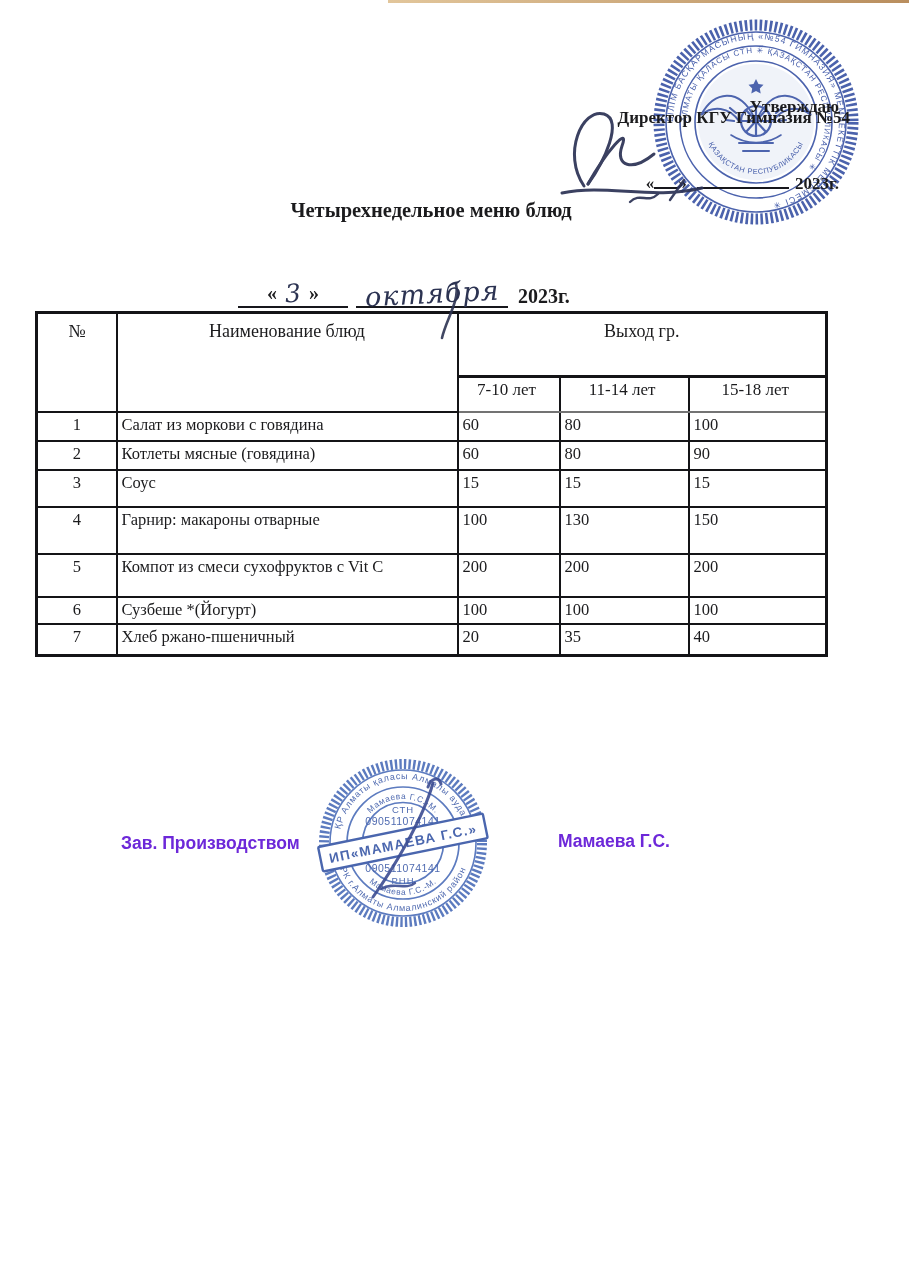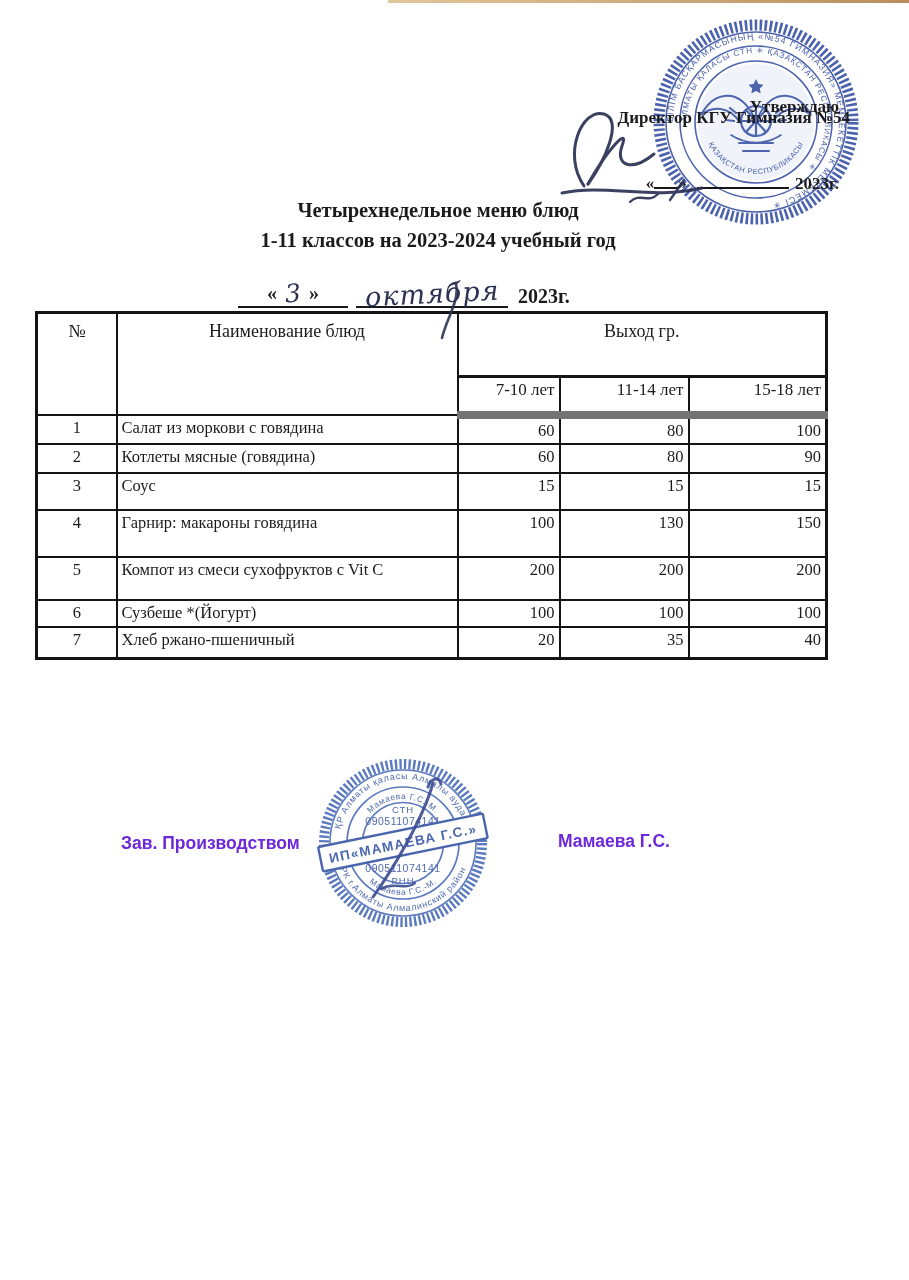--- a/index.html
+++ b/index.html
@@ -14,21 +14,21 @@
   
   .appr{position:absolute;white-space:nowrap;font-weight:bold;font-size:17px;z-index:6;}
   .appr-l1{top:85px;right:70px;margin-top:12px;}
   .appr-l2{top:108px;right:59px;}
   .appr-l3{top:147px;right:97px;}
   .appr-l4{top:172px;right:70px;}
   .u{display:inline-block;height:15px;border-bottom:2px solid #17171c;vertical-align:baseline;}
 
   
   .title{position:absolute;left:0;top:196px;width:862px;text-align:center;
-    font-weight:bold;font-size:20.5px;line-height:29.5px;z-index:4;padding-left:7px;}
+    font-weight:bold;font-size:20.5px;line-height:29.5px;z-index:4;}
 
   
   .dateline{position:absolute;left:238px;top:276px;height:32px;display:flex;
     align-items:flex-end;font-weight:bold;font-size:20px;z-index:4;}
   .seg{display:flex;align-items:flex-end;justify-content:center;
     border-bottom:2.5px solid #17171c;}
   .seg-day{width:110px;gap:8px;padding-bottom:1px;}
   .seg-month{width:152px;padding-bottom:0;}
   .hw{font-family:"DejaVu Serif",serif;font-style:italic;font-weight:normal;
     color:#2c3352;}
@@ -36,25 +36,25 @@
   .hw-month{font-size:27px;letter-spacing:1px;transform:rotate(-3deg);line-height:24px;}
   .year{margin-left:10px;}
 
   
   table.menu{position:absolute;left:35px;top:311px;width:790px;z-index:4;
     border-collapse:collapse;table-layout:fixed;border:3px solid #141417;}
   table.menu th,table.menu td{
     border:2px solid #141417;font-weight:normal;font-size:16.5px;
     padding:2px 4px;vertical-align:top;overflow:hidden;}
   tr.h1 th{height:52px;text-align:center;font-size:18px;padding-top:7px;}
-  tr.h2 th{height:29px;text-align:right;font-size:17px;padding-left:0;
-    border-top:3px solid #141417;border-bottom:8px solid #737373;}
+  tr.h2 th{height:29px;text-align:center;font-size:17px;padding-left:0;
+    border-top:3px solid #141417;border-bottom:2px solid #737373;}
   td.no{text-align:center;font-size:17.5px;padding-top:3px;}
   td.nm{padding-left:6px;padding-top:3px;}
-  td.v{text-align:right;padding-top:3px;}
+  td.v{text-align:left;padding-top:3px;}
   tr.r1{height:29px;} tr.r2{height:29px;} tr.r3{height:37px;}
   tr.r4{height:47px;} tr.r5{height:43px;} tr.r6{height:27px;} tr.r7{height:31px;}
 
   
   .foot-label{position:absolute;font-family:"Liberation Sans",sans-serif;
     font-weight:bold;font-size:17.5px;color:#6d28d9;white-space:nowrap;z-index:4;text-align:right;}
   .foot-left{left:121px;top:833px;}
   .foot-right{left:558px;top:831px;}
 
   .stamp{position:absolute;z-index:2;}
@@ -120,21 +120,20 @@
       <path d="M 32,90 C 10,58 30,12 52,18 C 72,24 52,66 36,88"></path>
       <path d="M 36,88 C 54,56 78,28 70,50 C 63,70 80,76 102,58"></path>
       <path d="M 10,97 C 55,88 100,104 150,92"></path>
       <path d="M 78,106 C 88,96 96,108 106,98" stroke-width="2.4"></path>
       <path d="M 118,104 L 132,84" stroke-width="2.4"></path>
     </g>
   </svg>
 
   <div class="title">
     <div>Четырехнедельное меню блюд</div>
-    <div>1-11 классов на 2023-2024 учебный год</div>
   </div>
 
   <div class="dateline">
     <span class="seg seg-day">
       <span>«</span>
       <span class="hw hw-day">3</span>
       <span>»</span>
     </span>
     <span class="seg seg-month" style="margin-left:8px;">
       <span class="hw hw-month">октября</span>
@@ -183,21 +182,21 @@
       </tr>
       <tr class="r3">
         <td class="no">3</td>
         <td class="nm">Соус</td>
         <td class="v">15</td>
         <td class="v">15</td>
         <td class="v">15</td>
       </tr>
       <tr class="r4">
         <td class="no">4</td>
-        <td class="nm">Гарнир: макароны говядина</td>
+        <td class="nm">Гарнир: макароны отварные</td>
         <td class="v">100</td>
         <td class="v">130</td>
         <td class="v">150</td>
       </tr>
       <tr class="r5">
         <td class="no">5</td>
         <td class="nm">Компот из смеси сухофруктов с Vit C</td>
         <td class="v">200</td>
         <td class="v">200</td>
         <td class="v">200</td>

